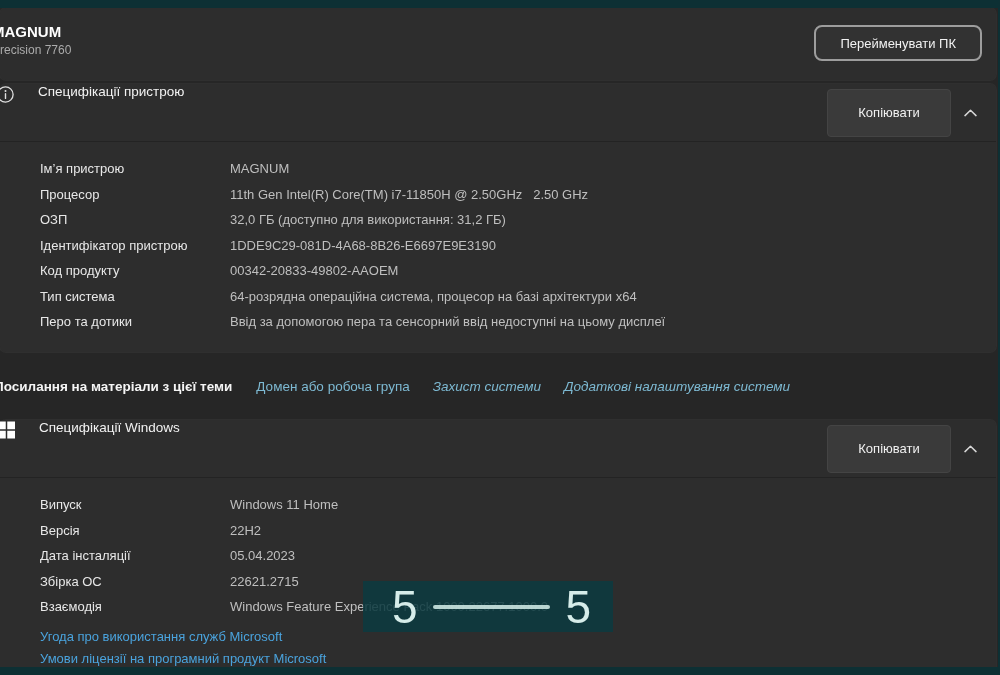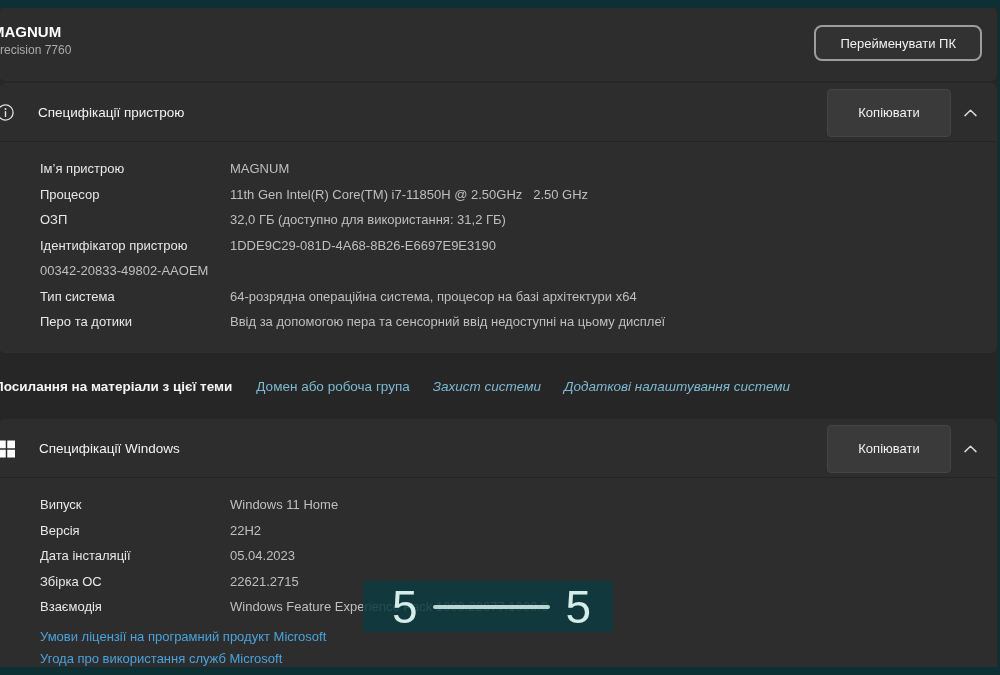--- a/index.html
+++ b/index.html
@@ -32,21 +32,21 @@
     position: absolute; right: 14px; top: 17px;
     height: 36px; padding: 0 24px;
     background: #323232; color: #f2f2f2;
     border: 2px solid #9d9d9d; border-radius: 8px;
     font-size: 13px; font-family: inherit; cursor: pointer;
   }
 
   
   .exp-header {
     position: relative; height: 57px;
-    display: flex; align-items: center;
+    display: flex; 
   }
   .exp-title { font-size: 13.5px; color: #f2f2f2; margin-left: 24px; }
   .icon-slot { width: 17px; height: 20px; margin-left: -3px; display: flex; align-items: center; }
   .copy-btn {
     position: absolute; right: 45px; top: 50%; transform: translateY(-50%);
     width: 124px; height: 48px;
     background: #3a3a3a; color: #f0f0f0;
     border: 1px solid #444444; border-radius: 4px;
     font-size: 13px; font-family: inherit; cursor: pointer;
   }
@@ -143,20 +143,21 @@
     </div>
     <div class="spec-row">
       <span class="spec-label">ОЗП</span>
       <span class="spec-value">32,0 ГБ (доступно для використання: 31,2 ГБ)</span>
     </div>
     <div class="spec-row">
       <span class="spec-label">Ідентифікатор пристрою</span>
       <span class="spec-value">1DDE9C29-081D-4A68-8B26-E6697E9E3190</span>
     </div>
     <div class="spec-row">
+      <span class="spec-label">Код продукту</span>
       <span class="spec-value">00342-20833-49802-AAOEM</span>
     </div>
     <div class="spec-row">
       <span class="spec-label">Тип система</span>
       <span class="spec-value">64-розрядна операційна система, процесор на базі архітектури x64</span>
     </div>
     <div class="spec-row">
       <span class="spec-label">Перо та дотики</span>
       <span class="spec-value">Ввід за допомогою пера та сенсорний ввід недоступні на цьому дисплеї</span>
     </div>
@@ -207,22 +208,22 @@
     <div class="spec-row">
       <span class="spec-label">Збірка ОС</span>
       <span class="spec-value">22621.2715</span>
     </div>
     <div class="spec-row">
       <span class="spec-label">Взаємодія</span>
       <span class="spec-value">Windows Feature Experience Pack 1000.22677.1000.0</span>
     </div>
   </div>
   <div class="ms-links">
+    <a class="ms-link">Угода про використання служб Microsoft</a>
     <a class="ms-link">Умови ліцензії на програмний продукт Microsoft</a>
-    <a class="ms-link">Угода про використання служб Microsoft</a>
   </div>
 </div>
 
 <div class="overlay5">
   <span class="num num-left">5</span>
   <span class="rule"></span>
   <span class="num num-right">5</span>
 </div>
 
 </body></html>

